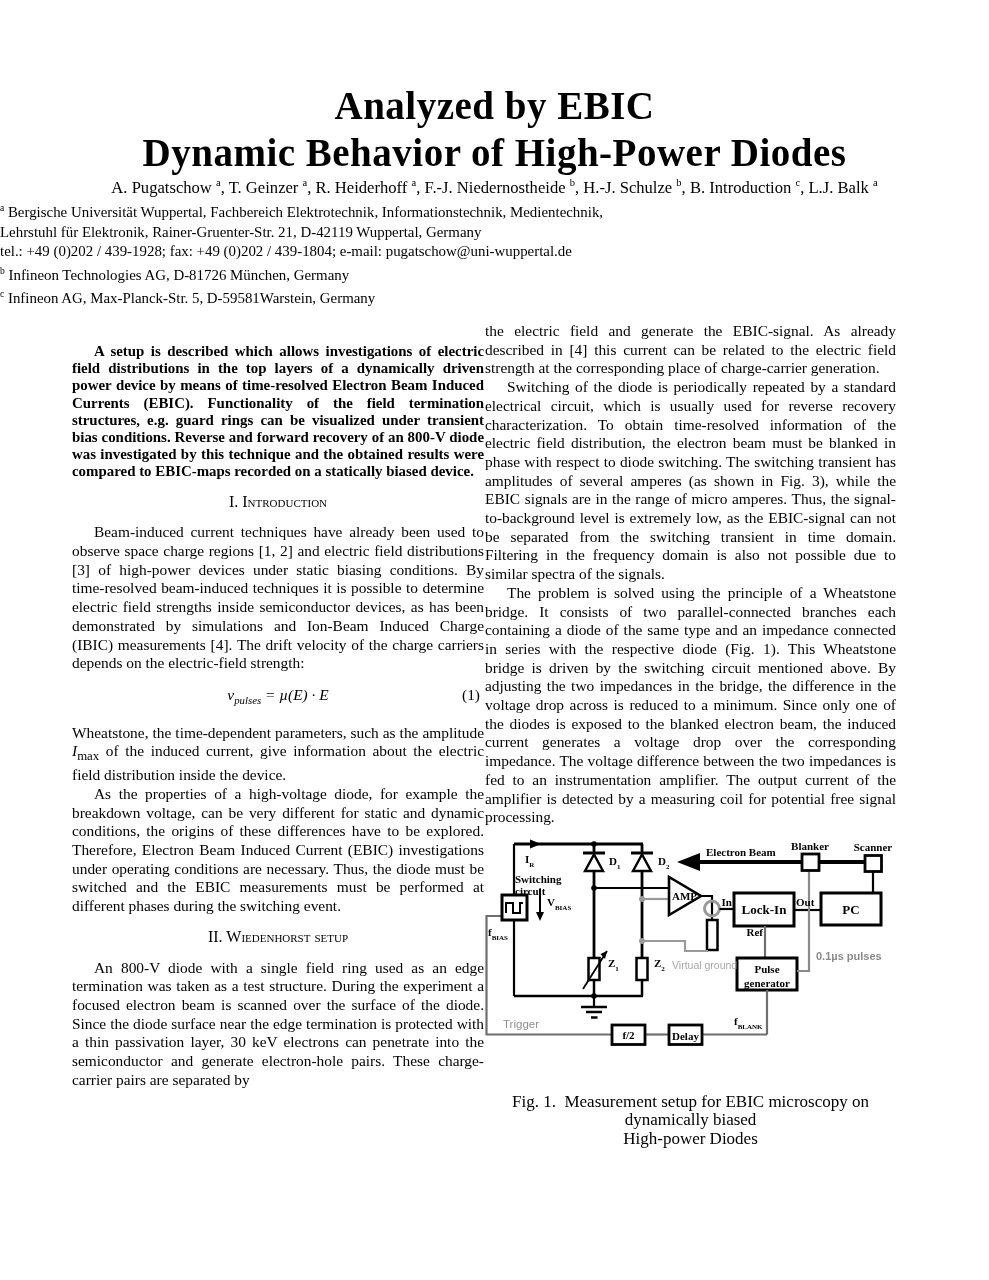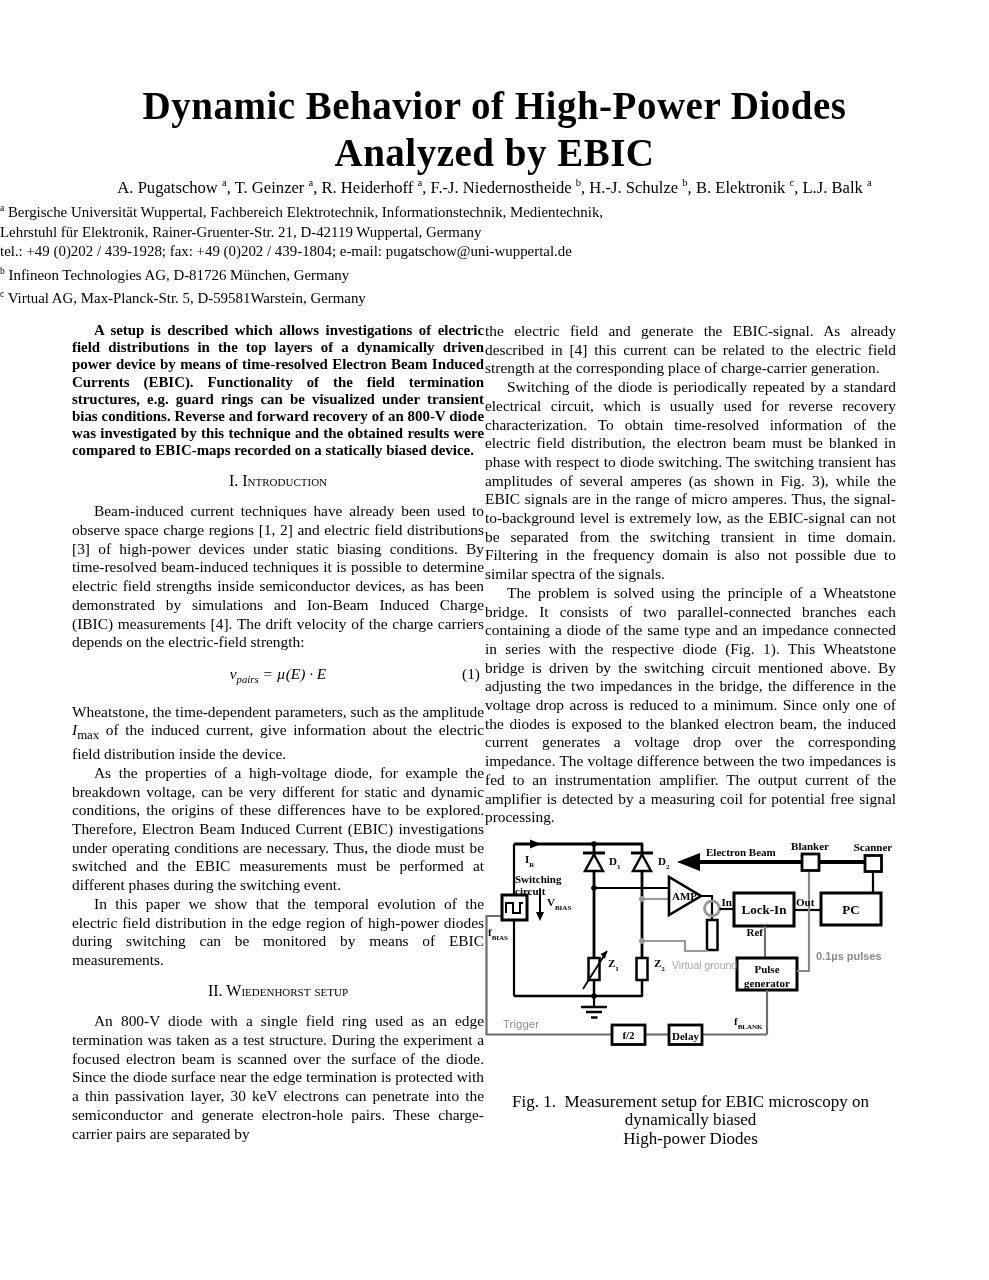--- a/index.html
+++ b/index.html
@@ -18,21 +18,21 @@
   .authors sup{font-size:10.5px;}
   .affils{
     position:absolute;top:199px;left:0;width:100%;text-align:left;
     font-size:14.9px;line-height:19.6px;
   }
   .affils sup{font-size:9.5px;}
   .col{
     position:absolute;top:322px;width:412px;
     font-size:15.4px;line-height:18.7px;text-align:justify;
   }
-  .col-left{left:72px;}
+  .col-left{left:72px;margin-top:21px;}
   .col-right{left:485px;width:411px;}
   .col p{margin:0;text-indent:22px;}
   .col p.noindent{text-indent:0;}
   .abstract{font-weight:bold;font-size:14.9px;line-height:17.2px;}
   .shead{
     font-size:16px;font-weight:normal;font-variant:small-caps;
     text-align:center;margin:12px 0 12px 0;text-indent:0 !important;
   }
   .equation{position:relative;text-align:center;margin:13px 0 14px 0;}
   .eq-body{font-style:italic;}
@@ -49,45 +49,44 @@
   .fgray-b{font-family:"Liberation Sans",sans-serif;font-weight:bold;font-size:11px;fill:#8a8a8a;}
   .fgray{font-family:"Liberation Sans",sans-serif;font-size:11.5px;fill:#8f8f8f;}
   .fgray-s{font-family:"Liberation Sans",sans-serif;font-size:10.5px;fill:#a8a8a8;}
 </style>
 </head>
 <body>
 
 <div class="page">
 
   <div class="title">
+    <div>Analyzed by EBIC</div>
     <div>Dynamic Behavior of High-Power Diodes</div>
-    <div>Analyzed by EBIC</div>
   </div>
 
-  <div class="authors"><span>A. Pugatschow </span><sup>a</sup><span>, T. Geinzer </span><sup>a</sup><span>, R. Heiderhoff </span><sup>a</sup><span>, F.-J. Niedernostheide </span><sup>b</sup><span>, H.-J. Schulze </span><sup>b</sup><span>, B. Elektronik </span><sup>c</sup><span>, L.J. Balk </span><sup>a</sup></div>
+  <div class="authors"><span>A. Pugatschow </span><sup>a</sup><span>, T. Geinzer </span><sup>a</sup><span>, R. Heiderhoff </span><sup>a</sup><span>, F.-J. Niedernostheide </span><sup>b</sup><span>, H.-J. Schulze </span><sup>b</sup><span>, B. Introduction </span><sup>c</sup><span>, L.J. Balk </span><sup>a</sup></div>
 
   <div class="affils">
       <div><sup>a</sup><span> Bergische Universität Wuppertal, Fachbereich Elektrotechnik, Informationstechnik, Medientechnik,</span></div>
       <div><span>Lehrstuhl für Elektronik, Rainer-Gruenter-Str. 21, D-42119 Wuppertal, Germany</span></div>
       <div><span>tel.: +49 (0)202 / 439-1928; fax: +49 (0)202 / 439-1804; e-mail: pugatschow@uni-wuppertal.de</span></div>
       <div><sup>b</sup><span> Infineon Technologies AG, D-81726 München, Germany</span></div>
-      <div><sup>c</sup><span> Virtual AG, Max-Planck-Str. 5, D-59581Warstein, Germany</span></div>
+      <div><sup>c</sup><span> Infineon AG, Max-Planck-Str. 5, D-59581Warstein, Germany</span></div>
     </div>
 
   <div class="col col-left">
     <p class="abstract">A setup is described which allows investigations of electric field distributions in the top layers of a dynamically driven power device by means of time-resolved Electron Beam Induced Currents (EBIC). Functionality of the field termination structures, e.g. guard rings can be visualized under transient bias conditions. Reverse and forward recovery of an 800-V diode was investigated by this technique and the obtained results were compared to EBIC-maps recorded on a statically biased device.</p>
     <div class="shead">I. Introduction</div>
     <p>Beam-induced current techniques have already been used to observe space charge regions [1, 2] and electric field distributions [3] of high-power devices under static biasing conditions. By time-resolved beam-induced techniques it is possible to determine electric field strengths inside semiconductor devices, as has been demonstrated by simulations and Ion-Beam Induced Charge (IBIC) measurements [4]. The drift velocity of the charge carriers depends on the electric-field strength:</p>
     <div class="equation">
-      <span class="eq-body"><span>v</span><sub>pairs</sub><span> = µ(E) · E</span></span>
+      <span class="eq-body"><span>v</span><sub>pulses</sub><span> = µ(E) · E</span></span>
       <span class="eq-num">(1)</span>
     </div>
     <p class="noindent"><span>Wheatstone, the time-dependent parameters, such as the amplitude </span><i>I</i><sub>max</sub><span> of the induced current, give information about the electric field distribution inside the device.</span></p>
     <p>As the properties of a high-voltage diode, for example the breakdown voltage, can be very different for static and dynamic conditions, the origins of these differences have to be explored. Therefore, Electron Beam Induced Current (EBIC) investigations under operating conditions are necessary. Thus, the diode must be switched and the EBIC measurements must be performed at different phases during the switching event.</p>
-    <p>In this paper we show that the temporal evolution of the electric field distribution in the edge region of high-power diodes during switching can be monitored by means of EBIC measurements.</p>
     <div class="shead">II. Wiedenhorst setup</div>
     <p>An 800-V diode with a single field ring used as an edge termination was taken as a test structure. During the experiment a focused electron beam is scanned over the surface of the diode. Since the diode surface near the edge termination is protected with a thin passivation layer, 30 keV electrons can penetrate into the semiconductor and generate electron-hole pairs. These charge-carrier pairs are separated by</p>
   </div>
 
   <div class="col col-right">
     <p class="noindent">the electric field and generate the EBIC-signal. As already described in [4] this current can be related to the electric field strength at the corresponding place of charge-carrier generation.</p>
     <p>Switching of the diode is periodically repeated by a standard electrical circuit, which is usually used for reverse recovery characterization. To obtain time-resolved information of the electric field distribution, the electron beam must be blanked in phase with respect to diode switching. The switching transient has amplitudes of several amperes (as shown in Fig. 3), while the EBIC signals are in the range of micro amperes. Thus, the signal-to-background level is extremely low, as the EBIC-signal can not be separated from the switching transient in time domain. Filtering in the frequency domain is also not possible due to similar spectra of the signals.</p>
     <p>The problem is solved using the principle of a Wheatstone bridge. It consists of two parallel-connected branches each containing a diode of the same type and an impedance connected in series with the respective diode (Fig. 1). This Wheatstone bridge is driven by the switching circuit mentioned above. By adjusting the two impedances in the bridge, the difference in the voltage drop across is reduced to a minimum. Since only one of the diodes is exposed to the blanked electron beam, the induced current generates a voltage drop over the corresponding impedance. The voltage difference between the two impedances is fed to an instrumentation amplifier. The output current of the amplifier is detected by a measuring coil for potential free signal processing.</p>
 
     <div class="figwrap">

